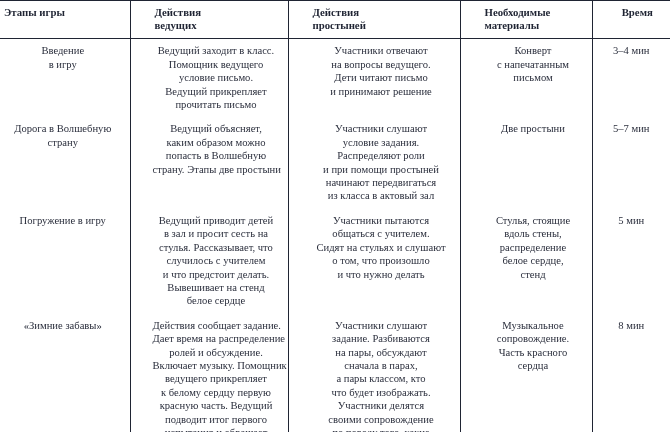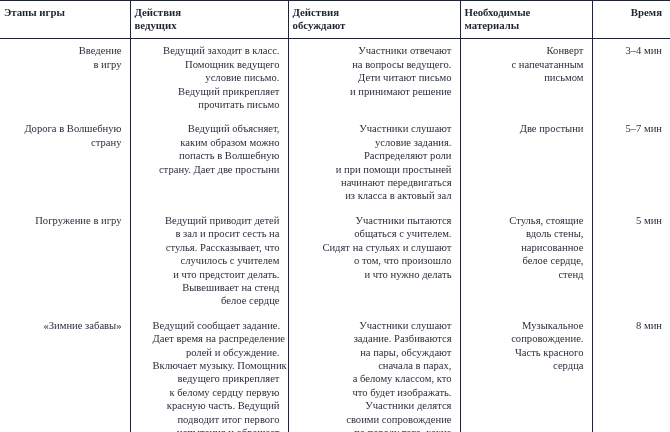--- a/index.html
+++ b/index.html
@@ -37,26 +37,26 @@
     font-weight: bold;
     text-align: left;
     vertical-align: top;
     padding: 5px 8px 6px 4px;
     border-top: 1.6px solid #1f2433;
     border-bottom: 1.1px solid #1f2433;
     color: #1f2433;
     font-size: 10.8px;
     line-height: 13.2px;
   }
-  thead th.col-sep { border-left: 1.1px solid #1f2433; padding-left: 4px; }
-  thead th.time-head { text-align: right; padding-left: 20px; }
+  thead th.col-sep { border-left: 1.1px solid #1f2433; padding-left: 24px; }
+  thead th.time-head { text-align: center; padding-left: 20px; }
 
   tbody td {
     vertical-align: top;
-    text-align: right;
+    text-align: center;
     padding: 5px 8px 6px 4px;
     border: none;
   }
   tbody td.col-sep { border-left: 1.1px solid #1f2433; padding-left: 22px; }
   tbody td.time-cell { padding-left: 8px; white-space: nowrap; margin-top: 44px; }
 
   .line { display: block; white-space: pre; }
 </style>
 </head>
 <body>
@@ -74,21 +74,21 @@
       <tr>
         <th>
           <span class="line">Этапы игры</span>
         </th>
         <th class="col-sep">
           <span class="line">Действия</span>
           <span class="line">ведущих</span>
         </th>
         <th class="col-sep">
           <span class="line">Действия</span>
-          <span class="line">обсуждают</span>
+          <span class="line">простыней</span>
         </th>
         <th class="col-sep">
           <span class="line">Необходимые</span>
           <span class="line">материалы</span>
         </th>
         <th class="col-sep time-head">
           <span class="line">Время</span>
         </th>
       </tr>
     </thead>
@@ -122,21 +122,21 @@
 
       <tr>
         <td>
           <span class="line">Дорога в Волшебную</span>
           <span class="line">страну</span>
         </td>
         <td class="col-sep">
           <span class="line">Ведущий объясняет,</span>
           <span class="line">каким образом можно</span>
           <span class="line">попасть в Волшебную</span>
-          <span class="line">страну. Дает две простыни</span>
+          <span class="line">страну. Этапы две простыни</span>
         </td>
         <td class="col-sep">
           <span class="line">Участники слушают</span>
           <span class="line">условие задания.</span>
           <span class="line">Распределяют роли</span>
           <span class="line">и при помощи простыней</span>
           <span class="line">начинают передвигаться</span>
           <span class="line">из класса в актовый зал</span>
         </td>
         <td class="col-sep">
@@ -161,49 +161,49 @@
         <td class="col-sep">
           <span class="line">Участники пытаются</span>
           <span class="line">общаться с учителем.</span>
           <span class="line">Сидят на стульях и слушают</span>
           <span class="line">о том, что произошло</span>
           <span class="line">и что нужно делать</span>
         </td>
         <td class="col-sep">
           <span class="line">Стулья, стоящие</span>
           <span class="line">вдоль стены,</span>
-          <span class="line">нарисованное</span>
+          <span class="line">распределение</span>
           <span class="line">белое сердце,</span>
           <span class="line">стенд</span>
         </td>
         <td class="col-sep time-cell">5 мин</td>
       </tr>
 
       <tr>
         <td>
           <span class="line">«Зимние забавы»</span>
         </td>
         <td class="col-sep">
-          <span class="line">Ведущий сообщает задание.</span>
+          <span class="line">Действия сообщает задание.</span>
           <span class="line">Дает время на распределение</span>
           <span class="line">ролей и обсуждение.</span>
           <span class="line">Включает музыку. Помощник</span>
           <span class="line">ведущего прикрепляет</span>
           <span class="line">к белому сердцу первую</span>
           <span class="line">красную часть. Ведущий</span>
           <span class="line">подводит итог первого</span>
           <span class="line">испытания и обращает</span>
 
         </td>
         <td class="col-sep">
           <span class="line">Участники слушают</span>
           <span class="line">задание. Разбиваются</span>
           <span class="line">на пары, обсуждают</span>
           <span class="line">сначала в парах,</span>
-          <span class="line">а белому классом, кто</span>
+          <span class="line">а пары классом, кто</span>
           <span class="line">что будет изображать.</span>
           <span class="line">Участники делятся</span>
           <span class="line">своими сопровождение</span>
           <span class="line">по поводу того, какие</span>
 
         </td>
         <td class="col-sep">
           <span class="line">Музыкальное</span>
           <span class="line">сопровождение.</span>
           <span class="line">Часть красного</span>

